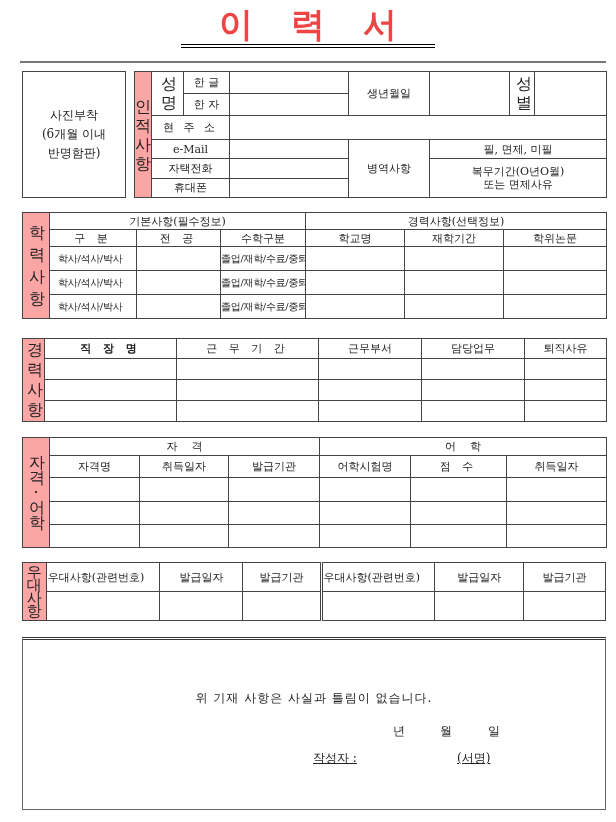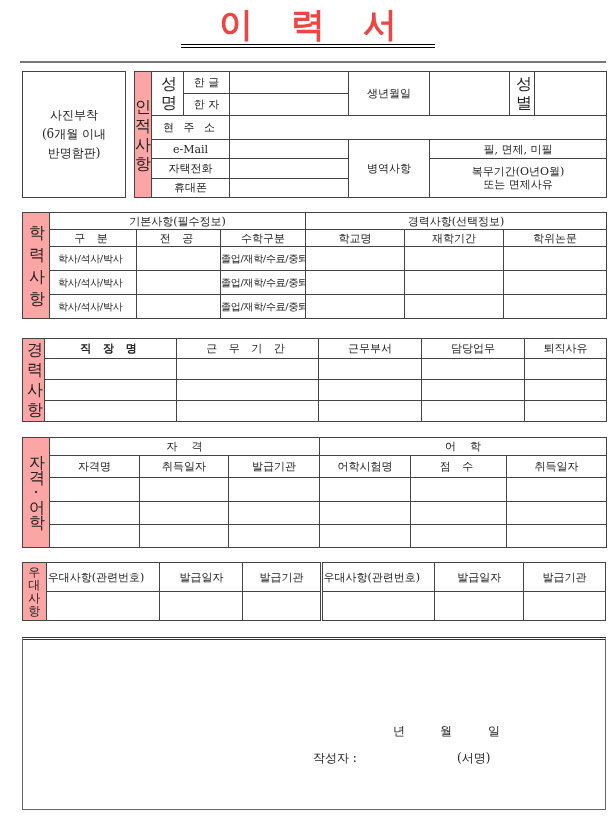--- a/index.html
+++ b/index.html
@@ -15,21 +15,21 @@
   .gray { background: #fca5a5; }
   .vlabel { white-space: normal; font-size: 16px; line-height: 19px; }
   .small { font-size: 10px; letter-spacing: -0.3px; }
   .outer { border: 1.5px solid #555; }
 
   .photo { left: 22px; top: 71px; width: 104px; height: 127px; border: 1.5px solid #444; display: flex; align-items: center; justify-content: center; text-align: center; font-size: 12px; line-height: 19px; white-space: pre-line; }
 
   .decl { left: 22px; top: 637px; width: 584px; height: 173px; border: 1.5px solid #666; border-top: 3px double #333; }
   .decl-text { position: absolute; left: 0; width: 100%; text-align: center; font-size: 12px; top: 50px; letter-spacing: 1px; }
   .decl-date { position: absolute; font-size: 12px; top: 83px; }
-  .decl-writer { position: absolute; font-size: 12px; top: 110px; }
+  .decl-writer { position: absolute; font-size: 12px; top: 110px; text-decoration: underline; }
 </style>
 </head>
 <body>
 
 <div class="abs title-wrap">
   <span class="title">이력서</span>
 </div>
 <div class="abs hr-top"></div>
 
 <div class="abs photo">사진부착
@@ -237,38 +237,39 @@
     <col style="width:20px">
       <col style="width:96px">
       <col style="width:70px">
       <col style="width:66px">
       <col style="width:96px">
       <col style="width:75px">
       <col style="width:69px">
   </colgroup>
   <tbody>
       <tr style="height:29px">
-    <td class="gray vlabel" rowspan="2" style="white-space:normal; word-break:break-all; padding:0 3px; line-height:13px; font-size:12px;">우대사항</td>
+    <td class="gray vlabel" rowspan="2" style="white-space:normal; word-break:break-all; padding:0 3px; line-height:13px; font-size:15px;">우대사항</td>
     <td style="text-align:left; padding-left:1px;">우대사항(관련번호)</td>
     <td>발급일자</td>
     <td style="border-right:3px double #444;">발급기관</td>
     <td style="text-align:left; padding-left:1px;">우대사항(관련번호)</td>
     <td>발급일자</td>
     <td>발급기관</td>
   </tr>
   <tr style="height:29px">
     <td></td>
     <td></td>
     <td style="border-right:3px double #444;"></td>
     <td></td>
     <td></td>
     <td></td>
   </tr>
 </tbody>
   </table>
 
 <div class="abs decl">
+  <div class="decl-text">위 기재 사항은 사실과 틀림이 없습니다.</div>
   <span class="decl-date" style="left:370px;">년</span>
   <span class="decl-date" style="left:417px;">월</span>
   <span class="decl-date" style="left:465px;">일</span>
   <span class="decl-writer" style="left:290px;">작성자 :</span>
   <span class="decl-writer" style="left:434px;">(서명)</span>
 </div>
 
 </body></html>

